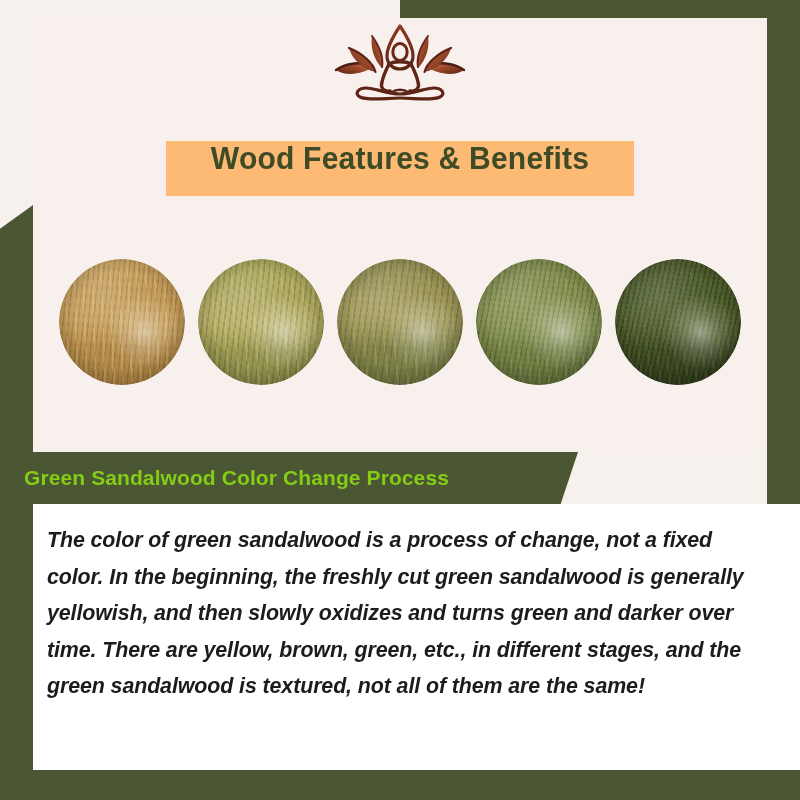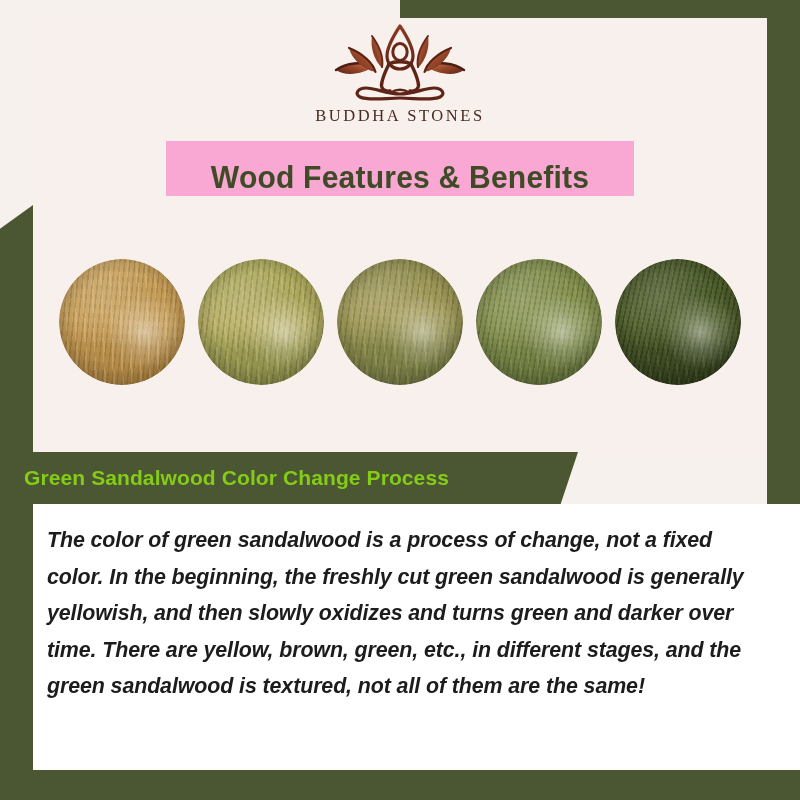--- a/index.html
+++ b/index.html
@@ -94,23 +94,23 @@
     font-weight: 400;
   }
 
   
   .title-plate {
     position: absolute;
     left: 166px;
     top: 141px;
     width: 468px;
     height: 55px;
-    background: #f9a8d4;
+    background: #fdba74;
     display: flex;
-    align-items: flex-end;
+    align-items: flex-start;
     justify-content: center;
   }
   .title-text {
     font-family: "Liberation Sans Narrow", "Liberation Sans", sans-serif;
     font-size: 31px;
     font-weight: bold;
     color: #3f4a26;
     letter-spacing: 0.2px;
     white-space: nowrap;
     transform: scaleX(0.97);
@@ -262,21 +262,20 @@
       <ellipse cx="84" cy="30" rx="7.2" ry="8.4" fill="none" stroke="#6a2817" stroke-width="3"></ellipse>
 
       <path d="M73 42 C70 48 67 55 66 60 C64 66 68 70 74 69" fill="none" stroke="#5e2415" stroke-width="3.4" stroke-linecap="round"></path>
       <path d="M95 42 C98 48 101 55 102 60 C104 66 100 70 94 69" fill="none" stroke="#5e2415" stroke-width="3.4" stroke-linecap="round"></path>
       <path d="M73 42 C78 39 90 39 95 42" fill="none" stroke="#5e2415" stroke-width="3.4" stroke-linecap="round"></path>
 
       <path d="M50 66 C42 66 38 72 44 75 C52 79 70 76 84 76 C98 76 116 79 124 75 C130 72 126 66 118 66 C108 66 98 72 84 72 C70 72 60 66 50 66 Z" fill="none" stroke="#5e2415" stroke-width="3.2" stroke-linejoin="round"></path>
 
       <path d="M76 70 C80 67 88 67 92 70" fill="none" stroke="#5e2415" stroke-width="2.6" stroke-linecap="round"></path>
     </svg>
-    <div class="logo-word">BUDDHA STONES</div>
   </div>
 
   <div class="title-plate">
     <div class="title-text">Wood Features &amp; Benefits</div>
   </div>
 
   <div class="bead-row">
 
     <div class="bead">
       <div class="grain" style="

